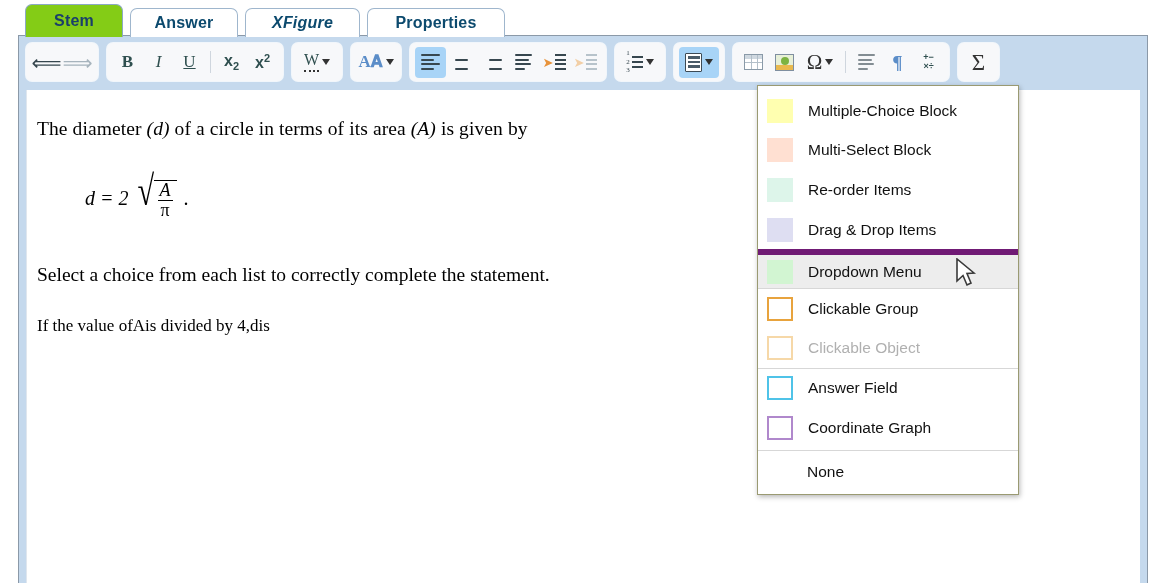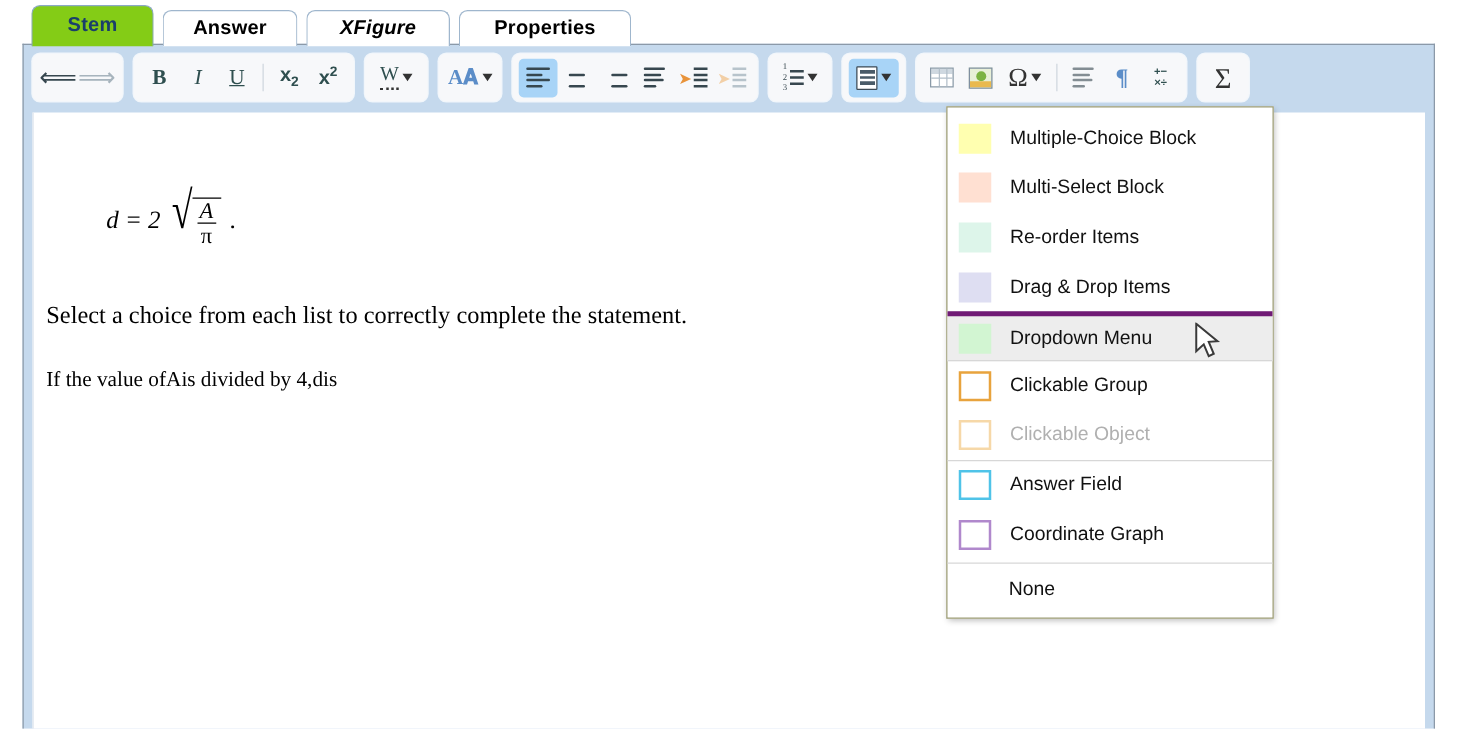--- a/index.html
+++ b/index.html
@@ -29,21 +29,21 @@
     margin-right: 7px;
     border: 1px solid #9fb6cd;
     border-bottom: none;
     border-radius: 7px 7px 0 0;
     background: #ffffff;
     display: flex;
     align-items: center;
     justify-content: center;
     font-size: 16px;
     font-weight: bold;
-    color: #000000;
+    color: #0c4a6e;
     letter-spacing: .2px;
     cursor: pointer;
     position: relative;
     z-index: 1;
   }
   .tab.active {
     background: #84cc16;
     color: #1a3f6b;
     border-color: #8ca9c4;
     height: 33px;
@@ -267,21 +267,21 @@
     align-items: center;
     padding-left: 9px;
     cursor: pointer;
   }
   .mi .sw {
     width: 26px; height: 24px;
     flex: none;
     margin-right: 15px;
   }
   .mi .lbl { white-space: nowrap; }
-  .mi.hover { background: #ededed; border-top: 4px solid #701a75; border-bottom: 1px solid #d7d7d7; }
+  .mi.hover { background: #ededed; border-top: 6px solid #701a75; border-bottom: 1px solid #d7d7d7; }
   .mi.disabled .lbl { color: #b0b0b0; }
   .mi.none-item { padding-left: 49px; border-top: 1px solid #d7d7d7; margin-top: 3px; padding-top: 2px;}
   .mi.sep-above { border-top: 1px solid #d7d7d7; }
 
   
   #cursor {
     position: absolute;
     left: 955px; top: 258px;
     width: 22px; height: 30px;
     z-index: 90;
@@ -470,20 +470,23 @@
         <span class="g-sigma">Σ</span>
         </div>
     </div>
 
   </div>
 </div>
 
 <div id="canvas">
   <div class="doc">
 
+    <div class="p1">
+      <span>The diameter </span><span class="ital">(d)</span><span> of a circle in terms of its area </span><span class="ital">(A)</span><span> is given by</span>
+    </div>
 
     <div class="formula">
       <span class="lhs">d = 2</span>
       <span class="radical">
         <span class="hook">√</span>
         <span class="frac">
           <span class="num">A</span>
           <span class="den">π</span>
         </span>
       </span>

